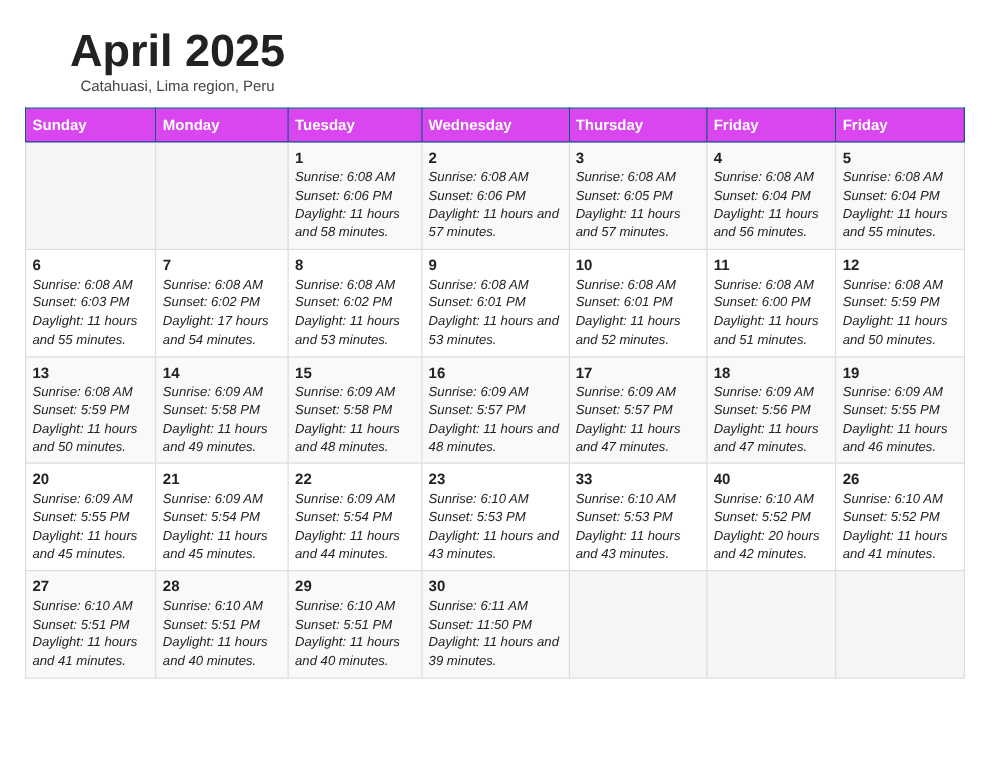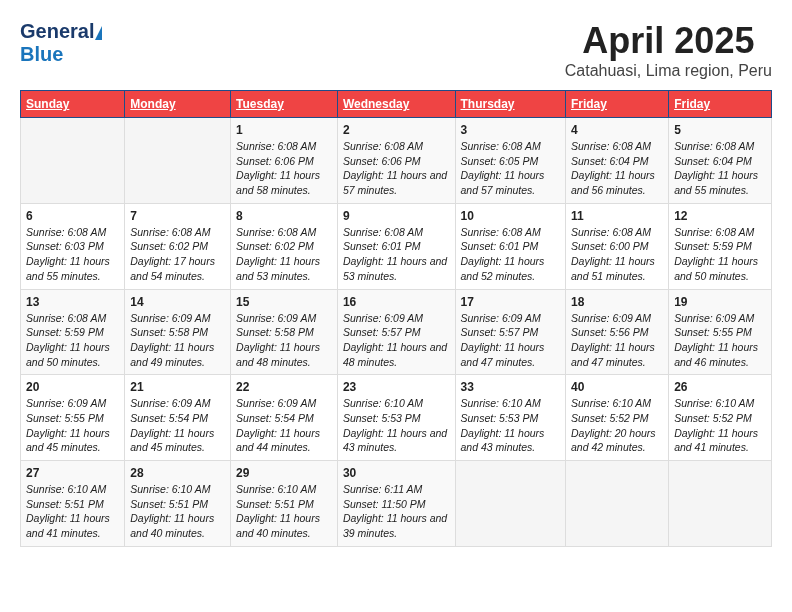--- a/index.html
+++ b/index.html
@@ -27,33 +27,32 @@
     .title-area {
       text-align: center;
       margin-left: 36px;
     }
     .title-area h1 {
       font-size: 36px;
       font-weight: bold;
       color: #222;
     }
     .title-area h2 {
-      font-size: 16px;
+      font-size: 12px;
       font-weight: normal;
       color: #444;
     }
     table {
       width: 100%;
       border-collapse: collapse;
       font-size: 11px;
     }
     thead tr {
-      background-color: #ef4444;
+      background-color: #d946ef;
       color: #fff;
-      text-decoration: underline;
     }
     thead th {
       padding: 6px 5px;
       text-align: left;
       font-weight: bold;
       font-size: 12px;
       border: 1px solid #1e4d8a;
     }
     tbody tr {
       border-bottom: 1px solid #ccc;
@@ -83,28 +82,20 @@
       font-style: italic;
     }
     .empty-cell {
       background: #f5f5f5;
     }
   </style>
 </head>
 <body>
 
 <div class="header-area">
-  <div class="logo">
-    <div>
-      <span style="color:#1a3a6b;font-size:20px;font-weight:bold;">General</span><span style="display:inline-block;width:0;height:0;border-left:7px solid transparent;border-right:0px solid transparent;border-bottom:14px solid #1a75bc;margin-left:1px;vertical-align:middle;"></span>
-    </div>
-    <div>
-      <span style="color:#1a75bc;font-size:20px;font-weight:bold;">Blue</span>
-    </div>
-  </div>
   <div class="title-area">
     <h1>April 2025</h1>
     <h2>Catahuasi, Lima region, Peru</h2>
   </div>
 </div>
 
 <table>
   <thead>
     <tr>
     <th>Sunday</th>

